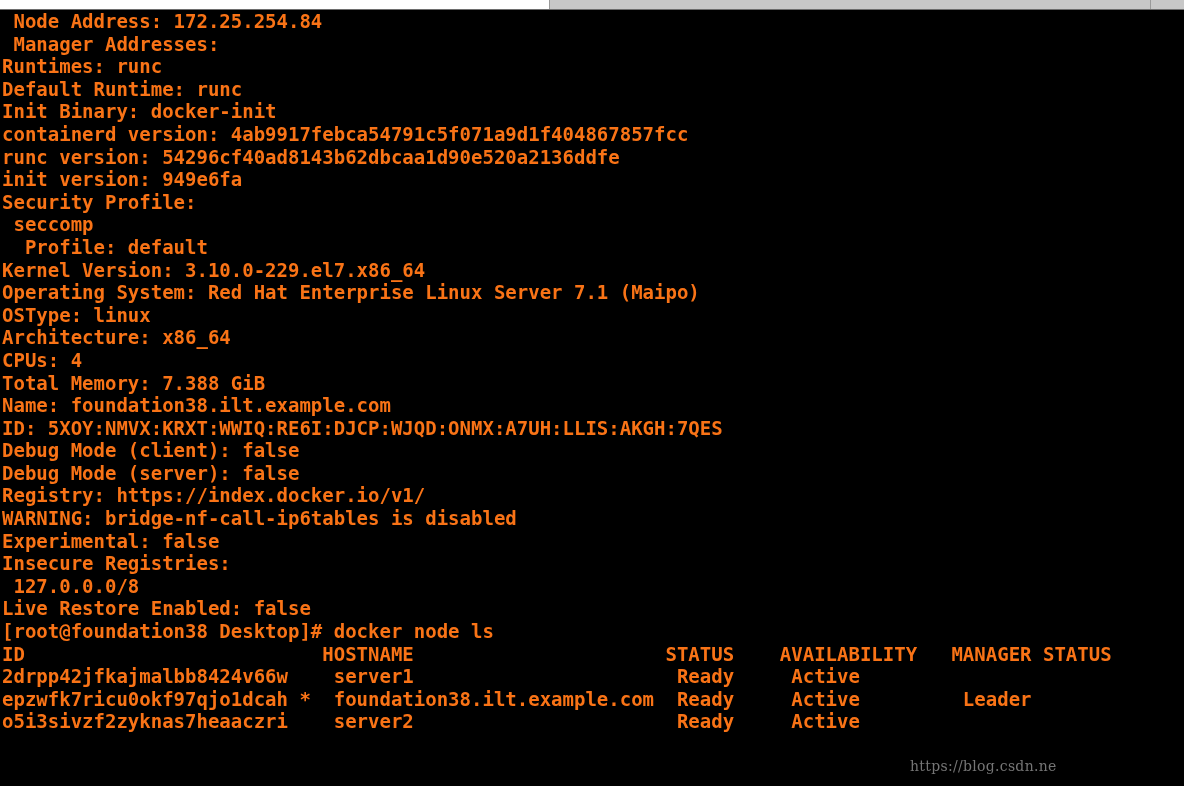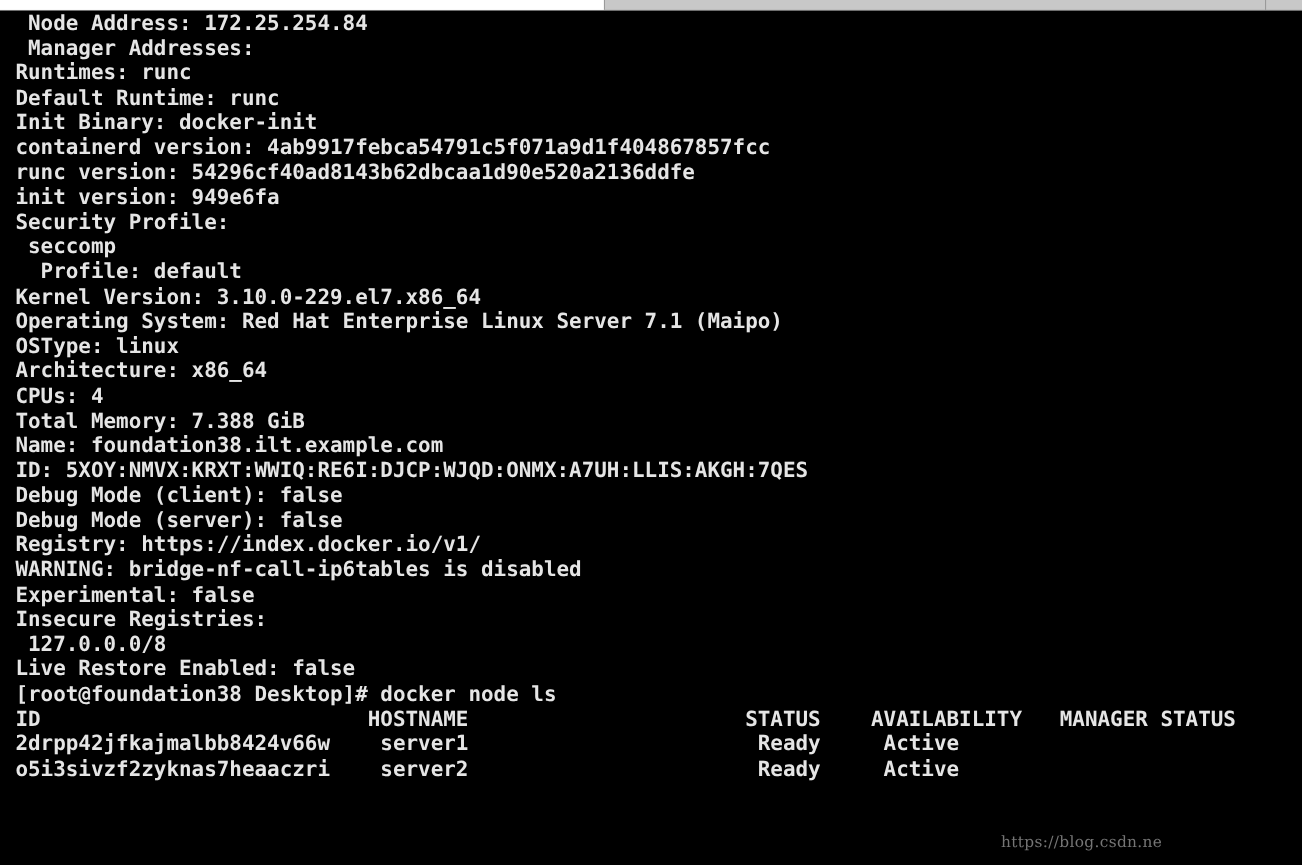--- a/index.html
+++ b/index.html
@@ -54,25 +54,25 @@
     overflow: hidden;
   }
 
   .tline {
     position: relative;
     display: block;
     height: 22.6px;
     line-height: 22.6px;
     font-size: 19px;
     letter-spacing: 0px;
-    color: #e5e5e5;
+    color: #f97316;
     white-space: pre;
     font-family: "DejaVu Sans Mono", "Liberation Mono", monospace;
     font-weight: bold;
-    padding-left: 14px;
+    padding-left: 2px;
   }
 
   
   .tline.table-row { }
 
   
   #watermark {
     position: absolute;
     left: 910px;
     top: 758px;
@@ -132,18 +132,19 @@
       <div class="tline">Insecure Registries:</div>
       <div class="tline"> 127.0.0.0/8</div>
       <div class="tline">Live Restore Enabled: false</div>
     </div>
   <div id="terminal-command-line-host">
       <div class="tline">[root@foundation38 Desktop]# docker node ls</div>
     </div>
   <div id="terminal-node-table">
       <div class="tline table-row">ID                          HOSTNAME                      STATUS    AVAILABILITY   MANAGER STATUS</div>
       <div class="tline table-row">2drpp42jfkajmalbb8424v66w    server1                       Ready     Active</div>
+      <div class="tline table-row">epzwfk7ricu0okf97qjo1dcah *  foundation38.ilt.example.com  Ready     Active         Leader</div>
       <div class="tline table-row">o5i3sivzf2zyknas7heaaczri    server2                       Ready     Active</div>
     </div>
 </div>
 
 <div id="watermark">https://blog.csdn.ne</div>
 <div id="watermark-handle">@anandabc</div>
 
 </body></html>

